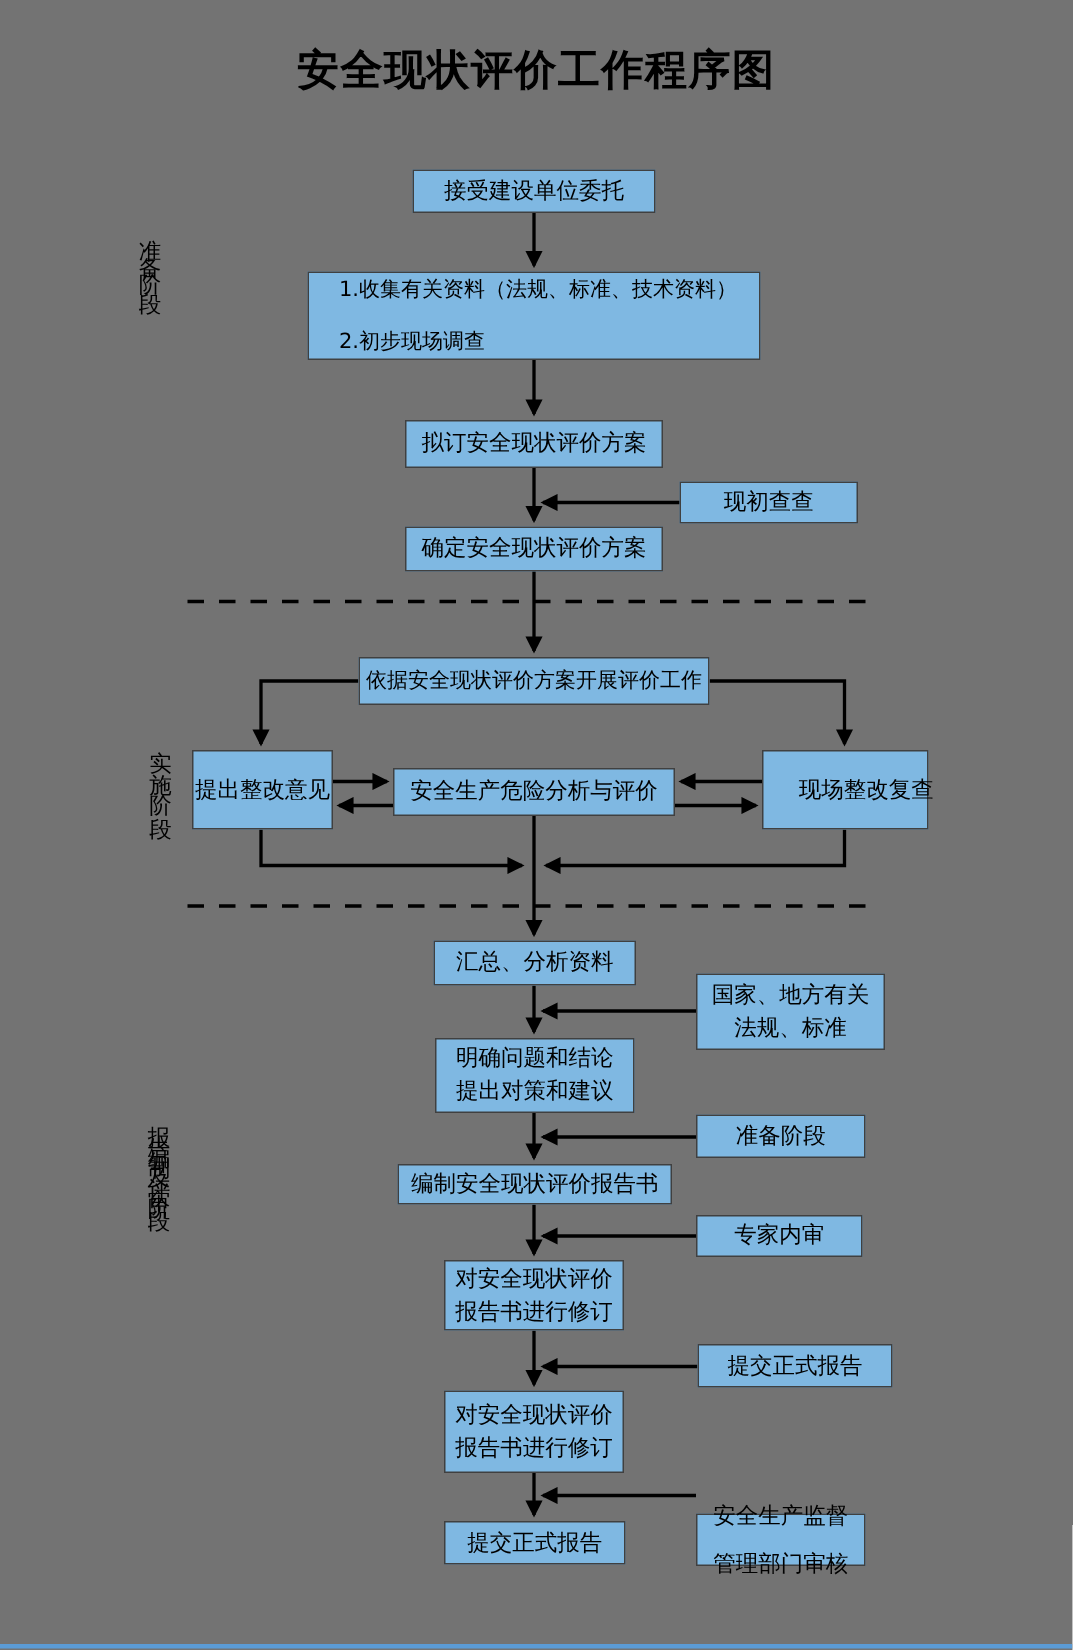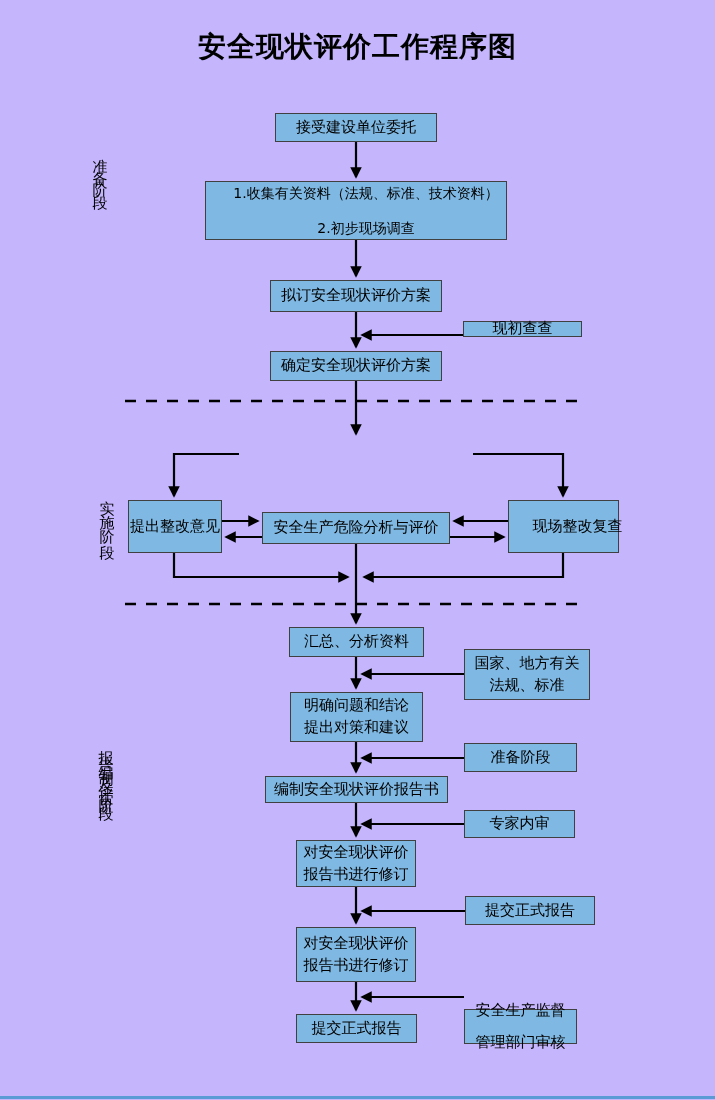--- a/index.html
+++ b/index.html
@@ -1,20 +1,20 @@
 <!DOCTYPE html>
 <html style="--node-fill: #7FB8E2; --node-border: #404040; --connector: #000000; --bottom-bar: #5B9BD5;"><head>
 <meta charset="utf-8">
 <style>
   html, body { margin: 0; padding: 0; background: #ffffff; }
   .canvas {
     position: relative;
     width: 715px;
     height: 1100px;
-    background: #c4b5fd;
+    background: #737373;
     font-family: "DejaVu Sans", "Liberation Sans", sans-serif;
     color: #000;
     overflow: hidden;
   }
   .title {
     position: absolute;
     left: 0; top: 28px;
     width: 100%;
     text-align: center;
     font-size: 28px;
@@ -29,21 +29,21 @@
     display: flex;
     flex-direction: column;
     align-items: center;
     justify-content: center;
     font-size: 15px;
     line-height: 1.45;
     text-align: center;
     white-space: nowrap;
   }
   .node.small-text { font-size: 14px; }
-  .node.left-align { align-items: center; padding-left: 20px; gap: 14px; }
+  .node.left-align { align-items: flex-start; padding-left: 20px; gap: 14px; }
   .stage-label {
     position: absolute;
     writing-mode: vertical-lr;
     text-orientation: upright;
     font-size: 15px;
     line-height: 1;
     white-space: nowrap;
   }
   svg.wires { position: absolute; left: 0; top: 0; z-index: 0; }
   .node, .title, .stage-label { z-index: 1; }
@@ -114,28 +114,31 @@
 
   <div class="node small-text left-align" style="left:205px; top:181px; width:302px; height:59px;">
     <span>1.收集有关资料（法规、标准、技术资料）</span>
     <span>2.初步现场调查</span>
   </div>
 
   <div class="node" style="left:270px; top:280px; width:172px; height:32px;">
     <span>拟订安全现状评价方案</span>
   </div>
 
-  <div class="node" style="left:463px; top:321px; width:119px; height:16px;">
+  <div class="node" style="left:453px; top:321px; width:119px; height:28px;">
     <span>现初查查</span>
   </div>
 
   <div class="node" style="left:270px; top:351px; width:172px; height:30px;">
     <span>确定安全现状评价方案</span>
   </div>
 
+  <div class="node small-text" style="left:239px; top:438px; width:234px; height:32px;">
+    <span>依据安全现状评价方案开展评价工作</span>
+  </div>
 
   <div class="node" style="left:128px; top:500px; width:94px; height:53px;">
     <span>提出整改意见</span>
   </div>
 
   <div class="node" style="left:262px; top:512px; width:188px; height:32px;">
     <span>安全生产危险分析与评价</span>
   </div>
 
   <div class="node" style="left:508px; top:500px; width:111px; height:53px;padding-left:28px;">

